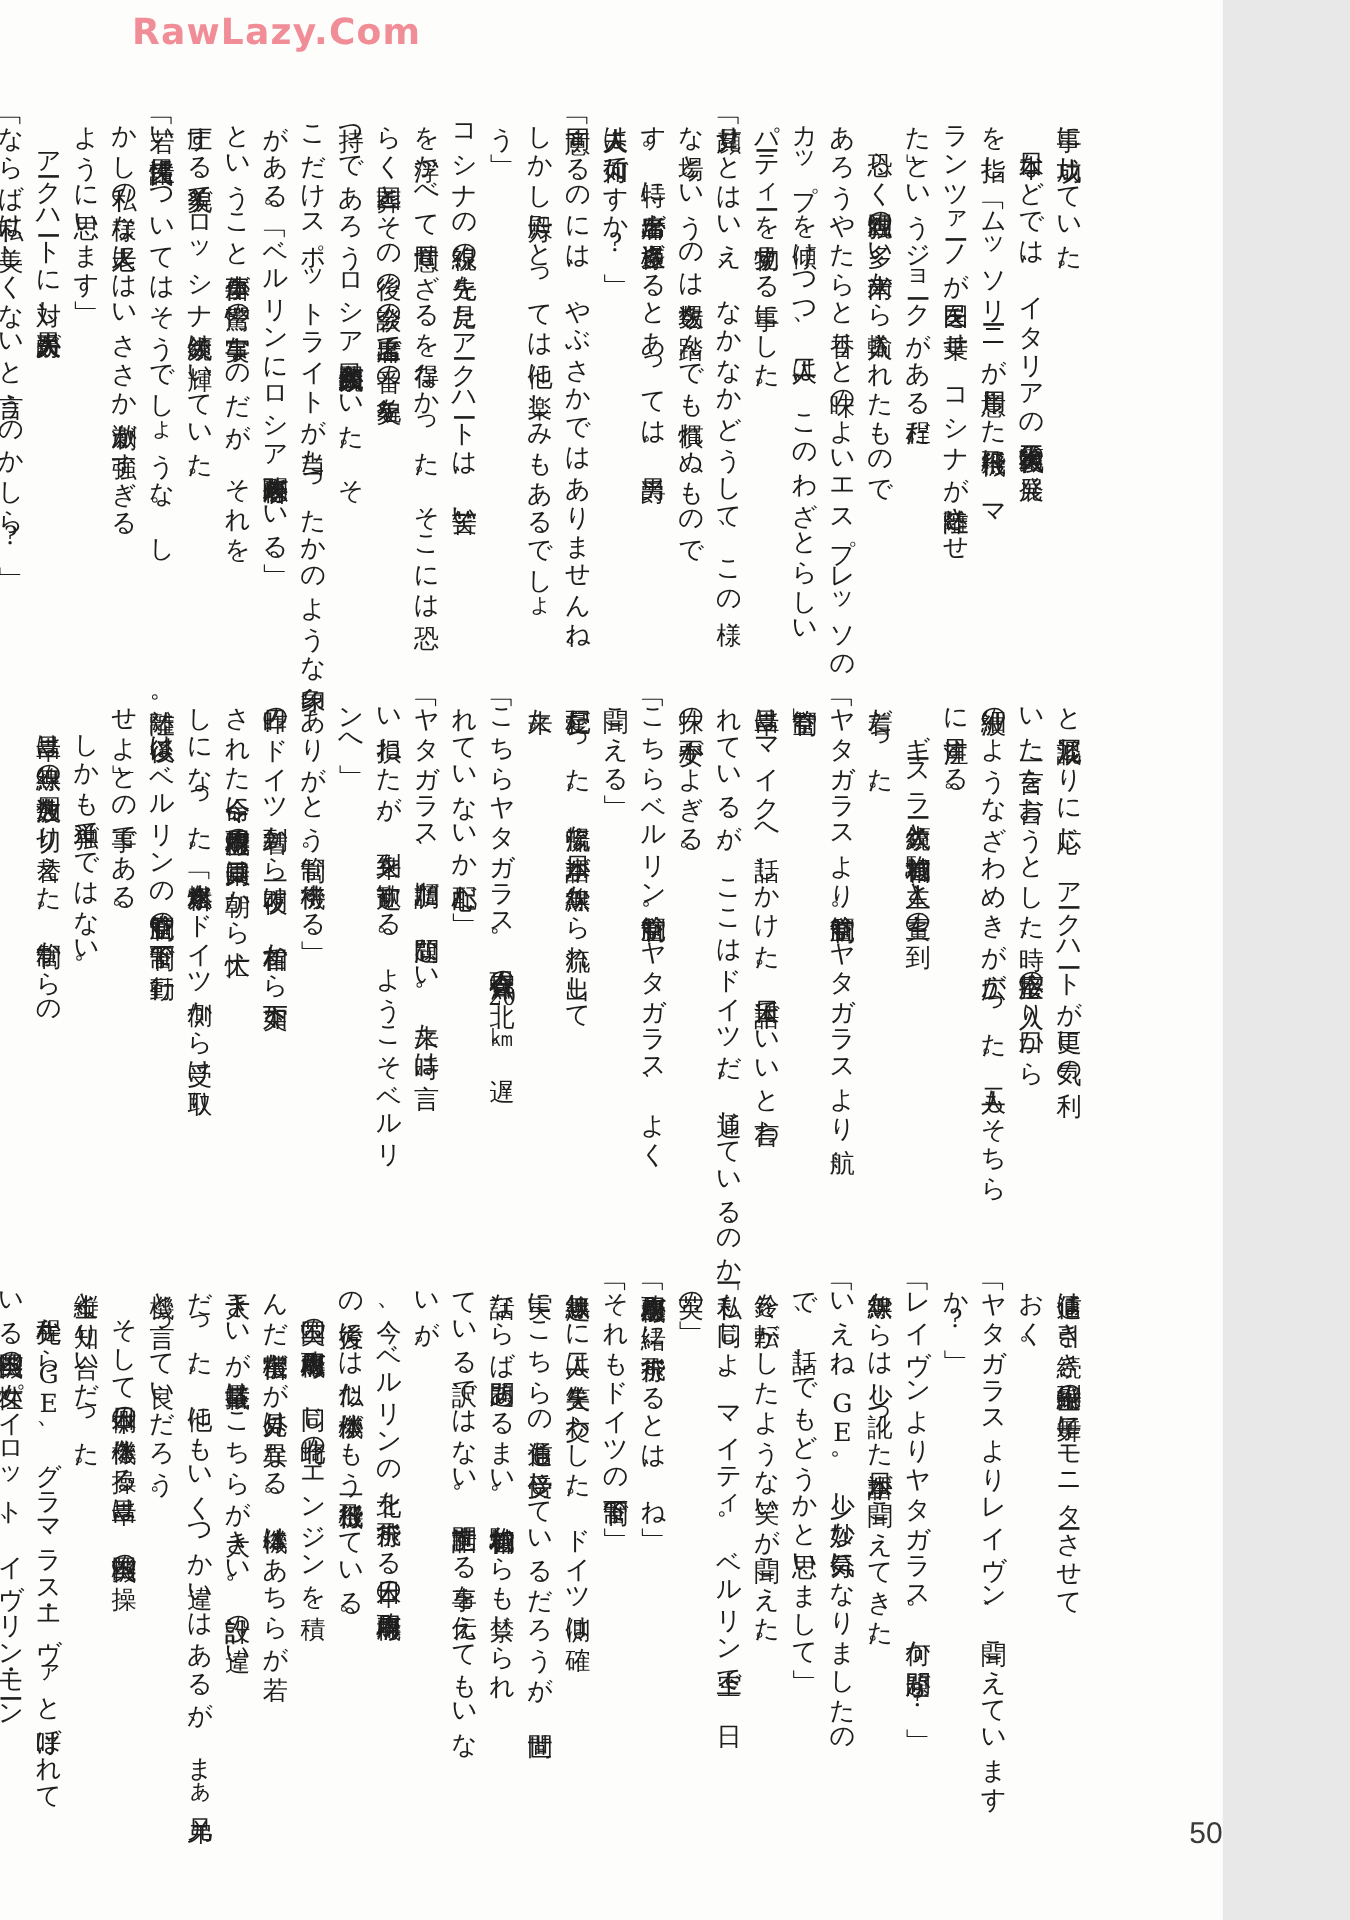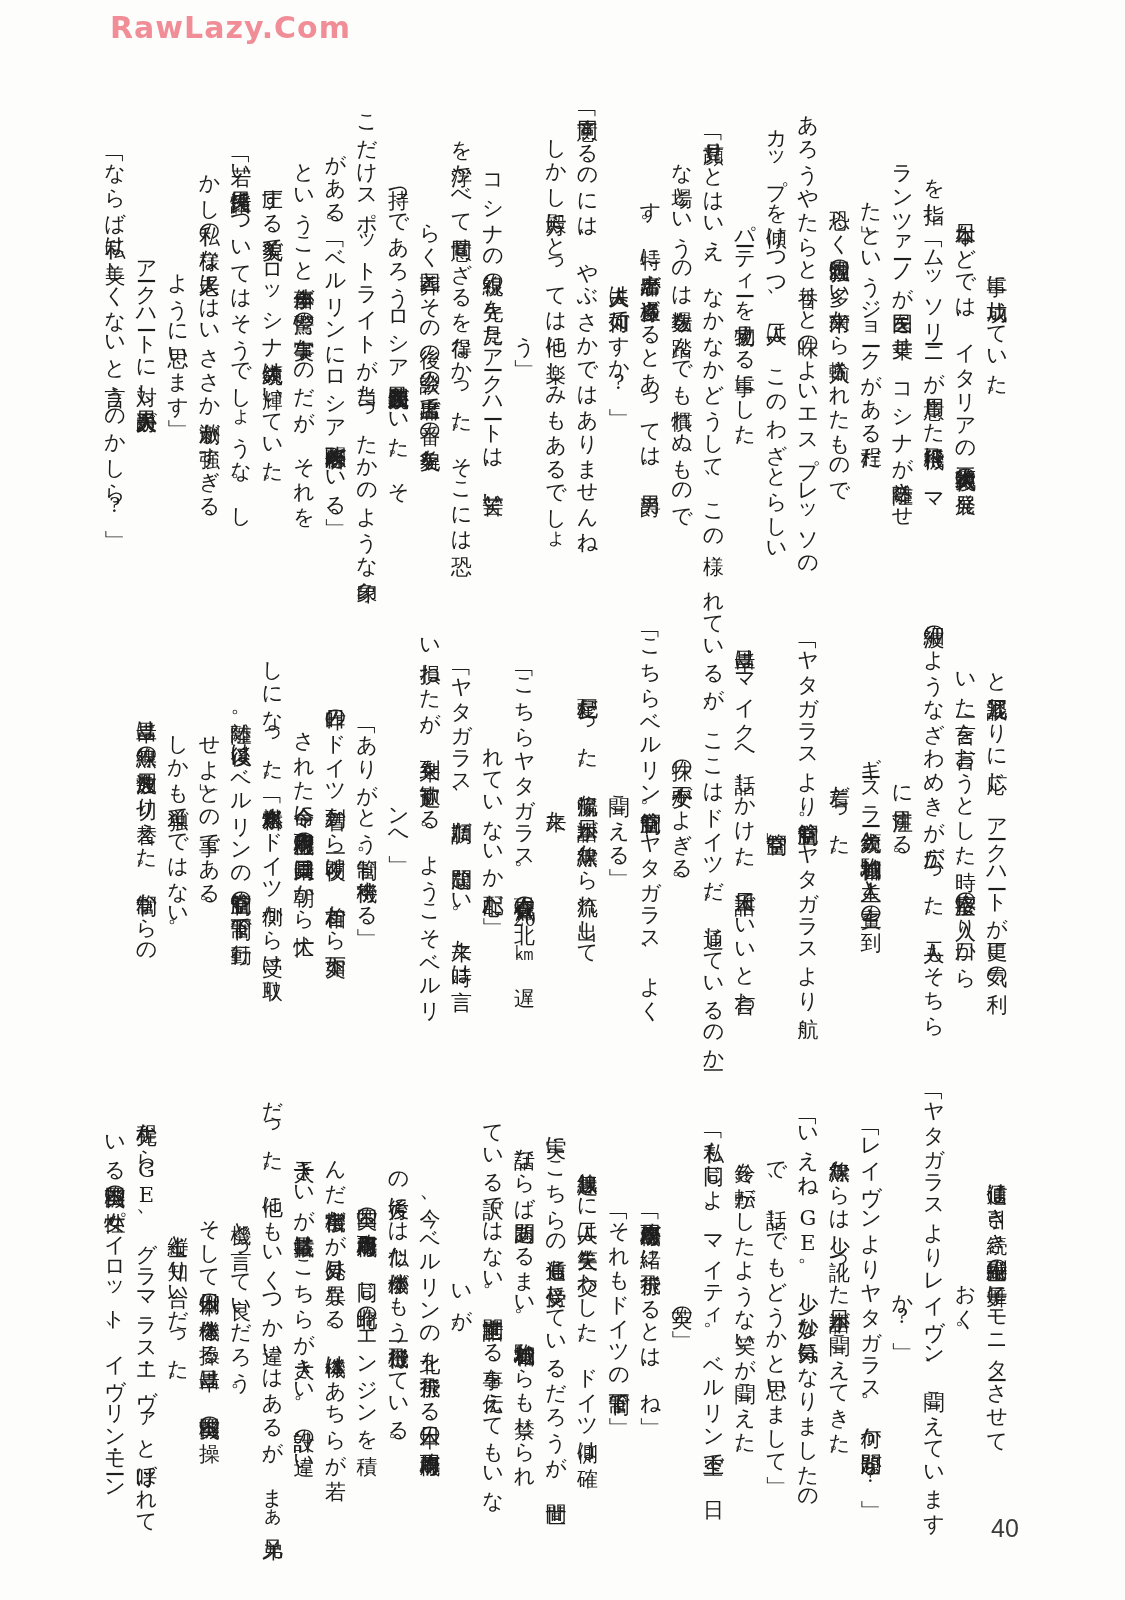--- a/index.html
+++ b/index.html
@@ -2,26 +2,25 @@
 <html><head>
 <meta charset="utf-8">
 <style>
   html, body {
     margin: 0;
     padding: 0;
     background: #e8e8e8;
   }
   .page {
     position: relative;
-    width: 1125px;
+    width: 1019px;
     height: 1600px;
     background: #fdfdfc;
     overflow: hidden;
     font-family: "DejaVu Serif", "Liberation Serif", serif;
-    text-align: center;
   }
   .wm-top {
     position: absolute;
     left: 110px;
     top: 10px;
     font-family: "DejaVu Sans", "Liberation Sans", sans-serif;
     font-weight: bold;
     font-size: 30px;
     letter-spacing: 1px;
     color: #f08d96;
@@ -163,16 +162,16 @@
       <p>んだ宇宙機だが外見は異なる。機体はあちらが若</p>
       <p>干大きいが搭載量はこちらが大きい。設計の違い</p>
       <p>だった。他にもいくつか違いはあるが、まぁ兄弟</p>
       <p>機と言って良いだろう。</p>
       <p>　そして日本側の機体を操る昌幸は、英国機の操</p>
       <p>縦士と知り合いだった。</p>
       <p>　先程からGE、グラマラス・エヴァと呼ばれて</p>
       <p>いる英国機の女性パイロット、イヴリン・モーン</p>
     </div>
 
-  <div class="page-number">40</div>
+  <div class="page-number">50</div>
 
 
 </div>
 
 </body></html>

